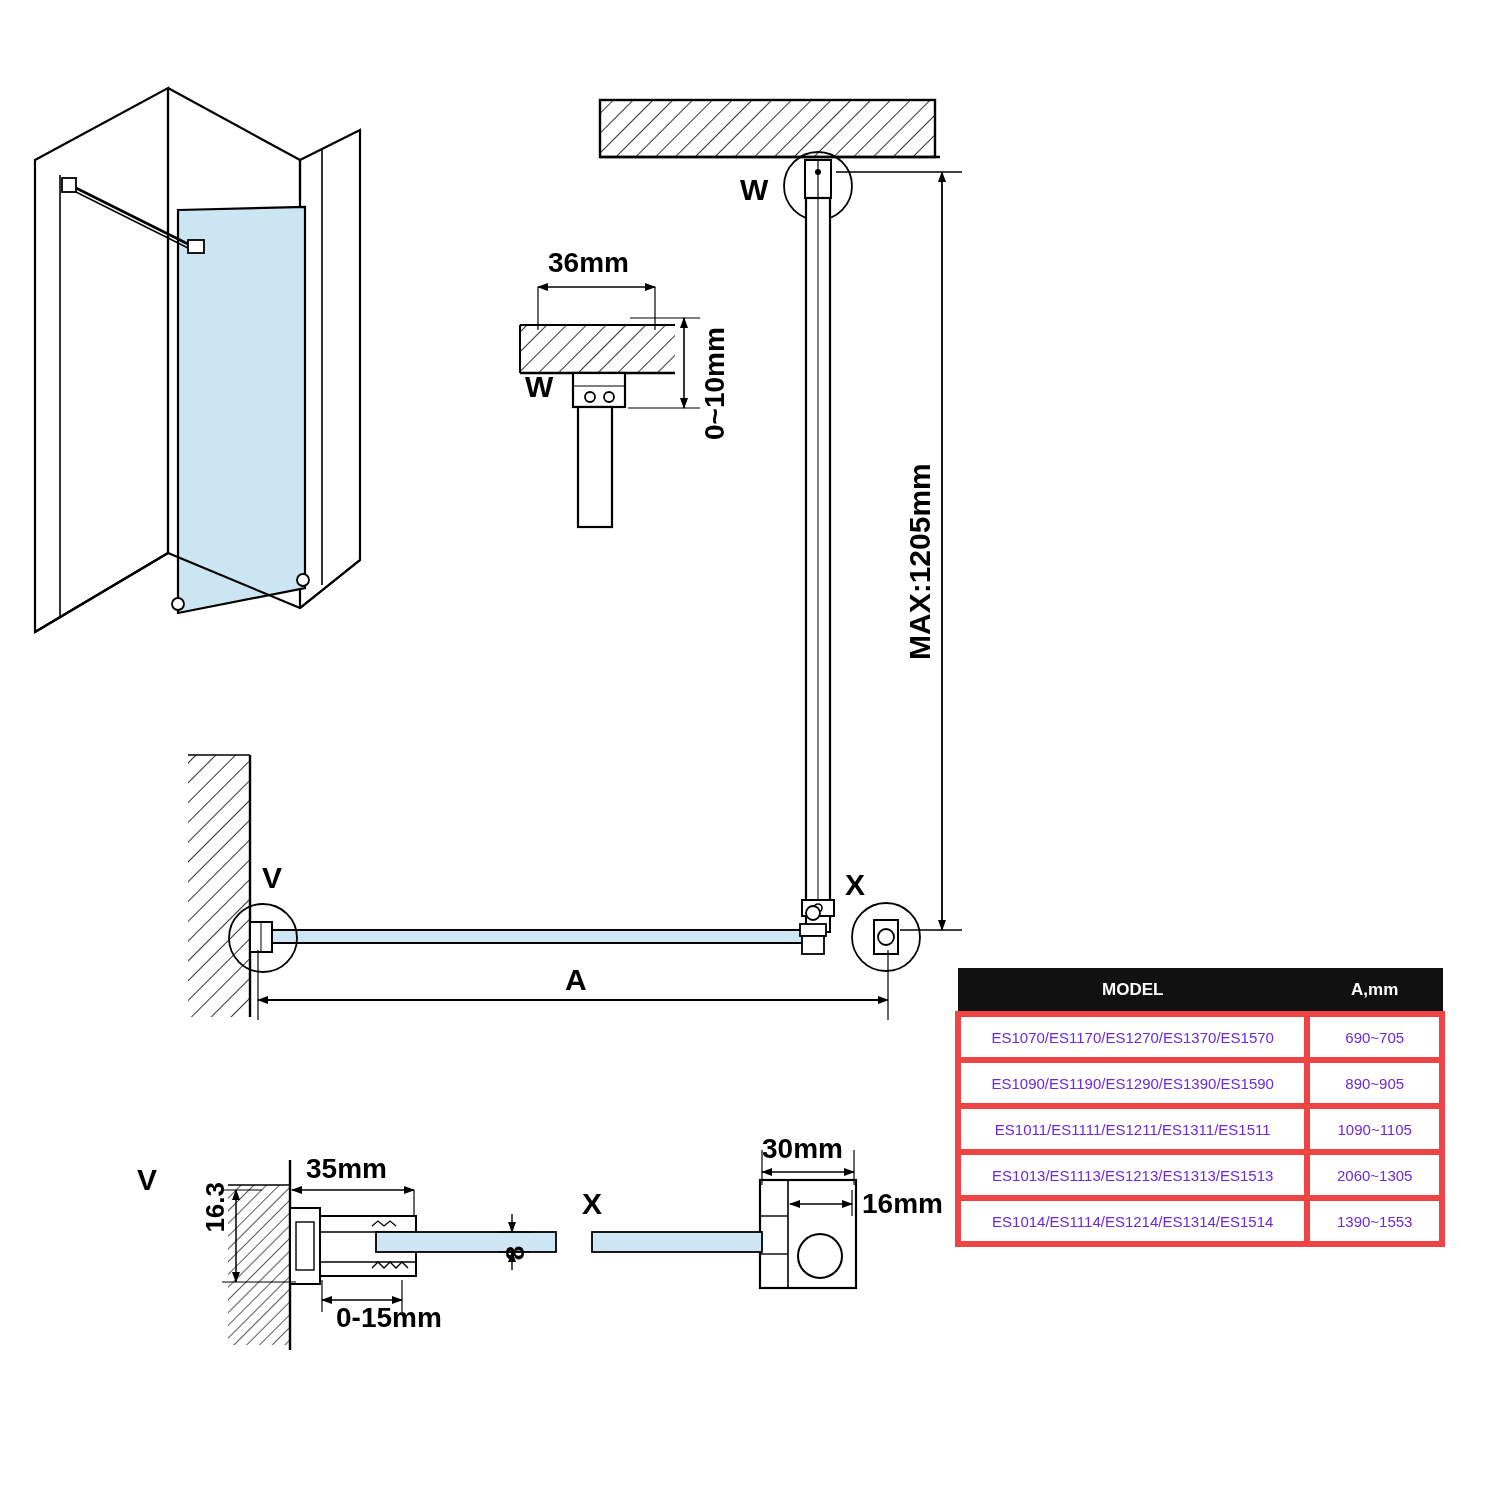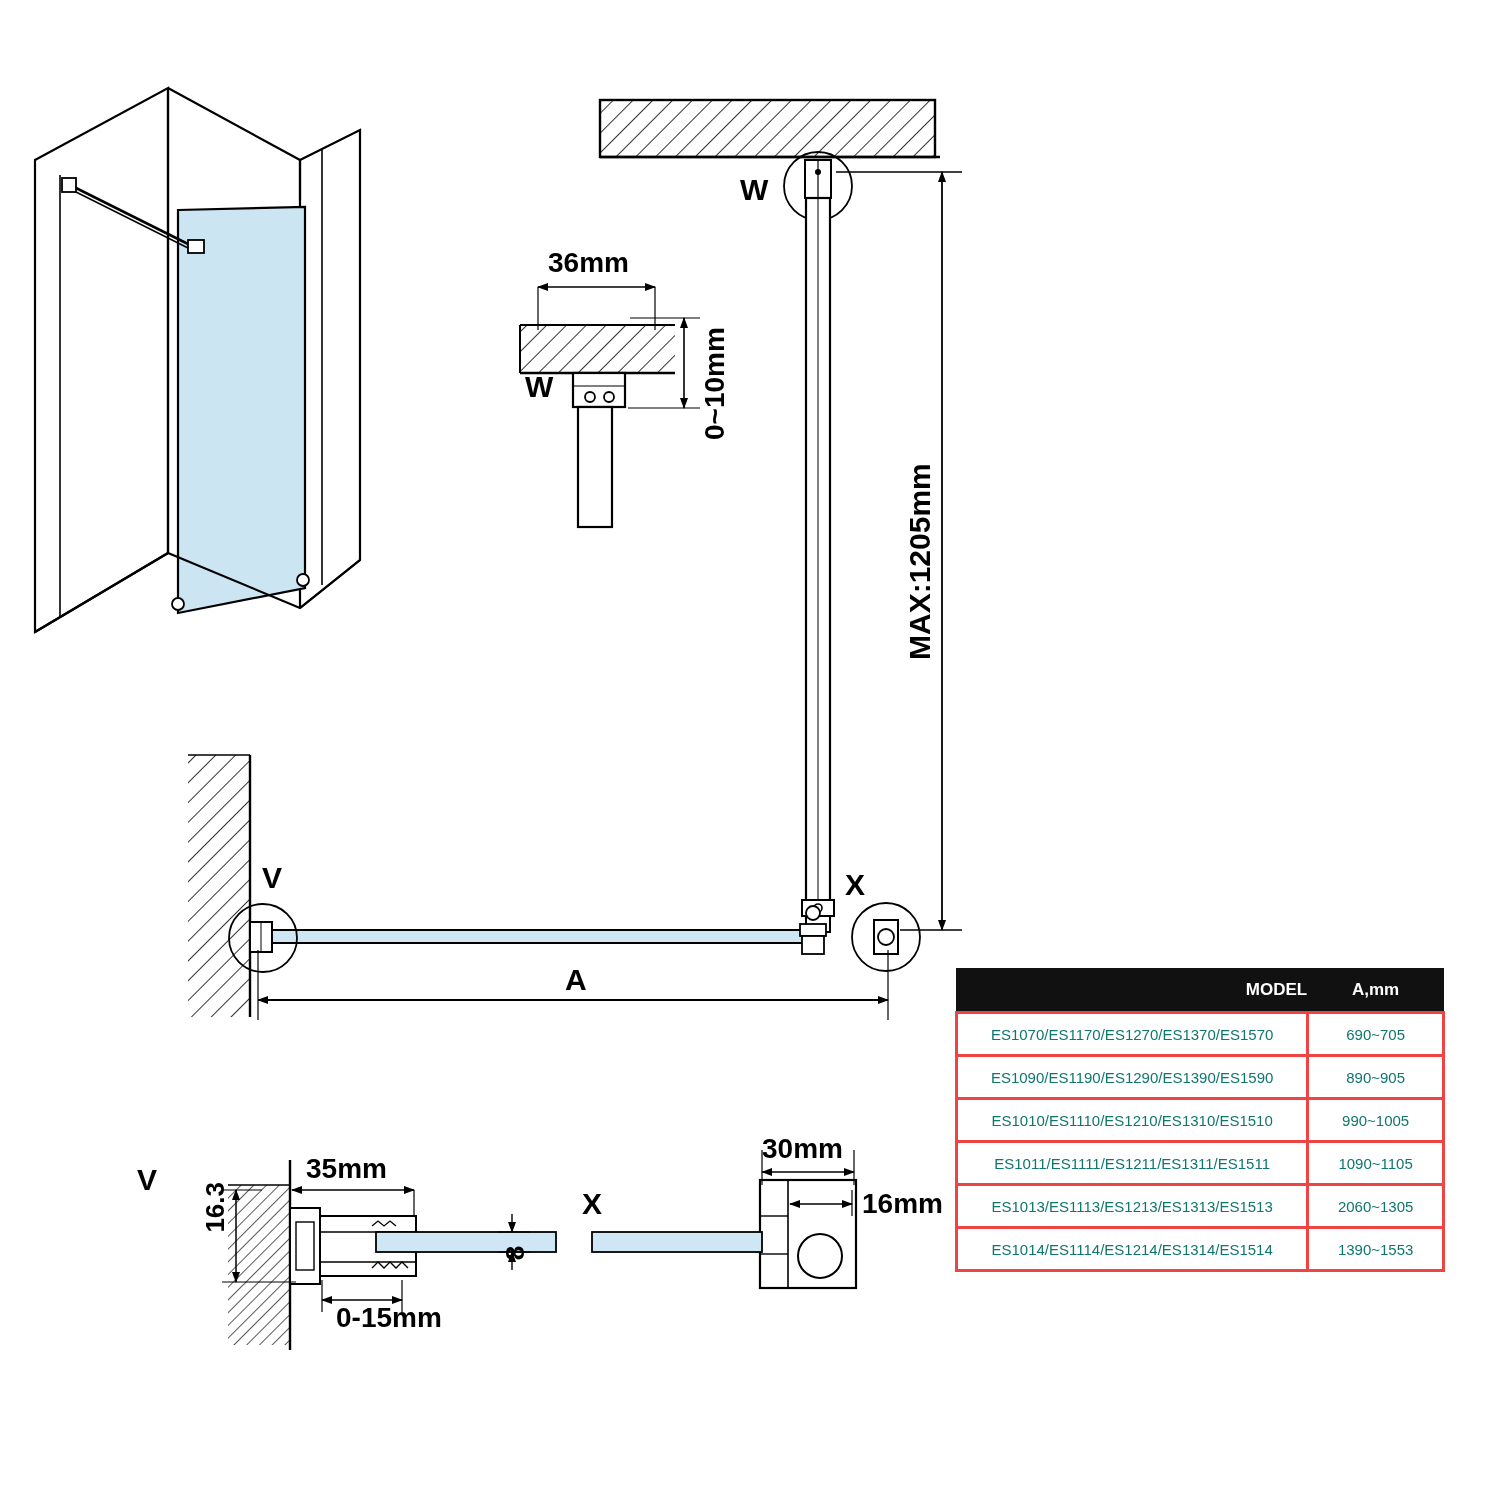--- a/index.html
+++ b/index.html
@@ -25,39 +25,39 @@
   
   .spec-table {
     position: absolute;
     left: 955px;
     top: 968px;
     width: 490px;
     border-collapse: collapse;
     font-family: "Liberation Sans", sans-serif;
   }
   .spec-table th, .spec-table td {
-    border: 3px solid #ef4444;
+    border: 6px solid #ef4444;
     text-align: center;
     vertical-align: middle;
     font-size: 15px;
     padding: 0;
     height: 40px;
-    color: #0f766e;
+    color: #6d28d9;
   }
   .spec-table thead th {
     background: #111111;
     color: #ffffff;
     font-weight: bold;
     font-size: 17px;
     border: 1px solid #111111;
     height: 42px;
   }
   .spec-table td.model-cell { width: 352px; }
   .spec-table td.a-cell { width: 136px; }
-  .spec-table th.model-head { width: 352px; text-align: right; }
+  .spec-table th.model-head { width: 352px; }
   .spec-table th.a-head { width: 136px; }
 </style>
 </head>
 <body>
 
 <div id="sheet">
 <svg width="1500" height="1500" viewBox="0 0 1500 1500" xmlns="http://www.w3.org/2000/svg">
   <defs>
     <marker id="arrEnd" markerWidth="12" markerHeight="12" refX="10" refY="4" orient="auto" markerUnits="userSpaceOnUse">
       <path d="M0,0 L11,4 L0,8 z" fill="#000"></path>
@@ -264,24 +264,20 @@
   <tbody>
     <tr>
       <td class="model-cell">ES1070/ES1170/ES1270/ES1370/ES1570</td>
       <td class="a-cell">690~705</td>
     </tr>
     <tr>
       <td class="model-cell">ES1090/ES1190/ES1290/ES1390/ES1590</td>
       <td class="a-cell">890~905</td>
     </tr>
     <tr>
-      <td class="model-cell">ES1010/ES1110/ES1210/ES1310/ES1510</td>
-      <td class="a-cell">990~1005</td>
-    </tr>
-    <tr>
       <td class="model-cell">ES1011/ES1111/ES1211/ES1311/ES1511</td>
       <td class="a-cell">1090~1105</td>
     </tr>
     <tr>
       <td class="model-cell">ES1013/ES1113/ES1213/ES1313/ES1513</td>
       <td class="a-cell">2060~1305</td>
     </tr>
     <tr>
       <td class="model-cell">ES1014/ES1114/ES1214/ES1314/ES1514</td>
       <td class="a-cell">1390~1553</td>

